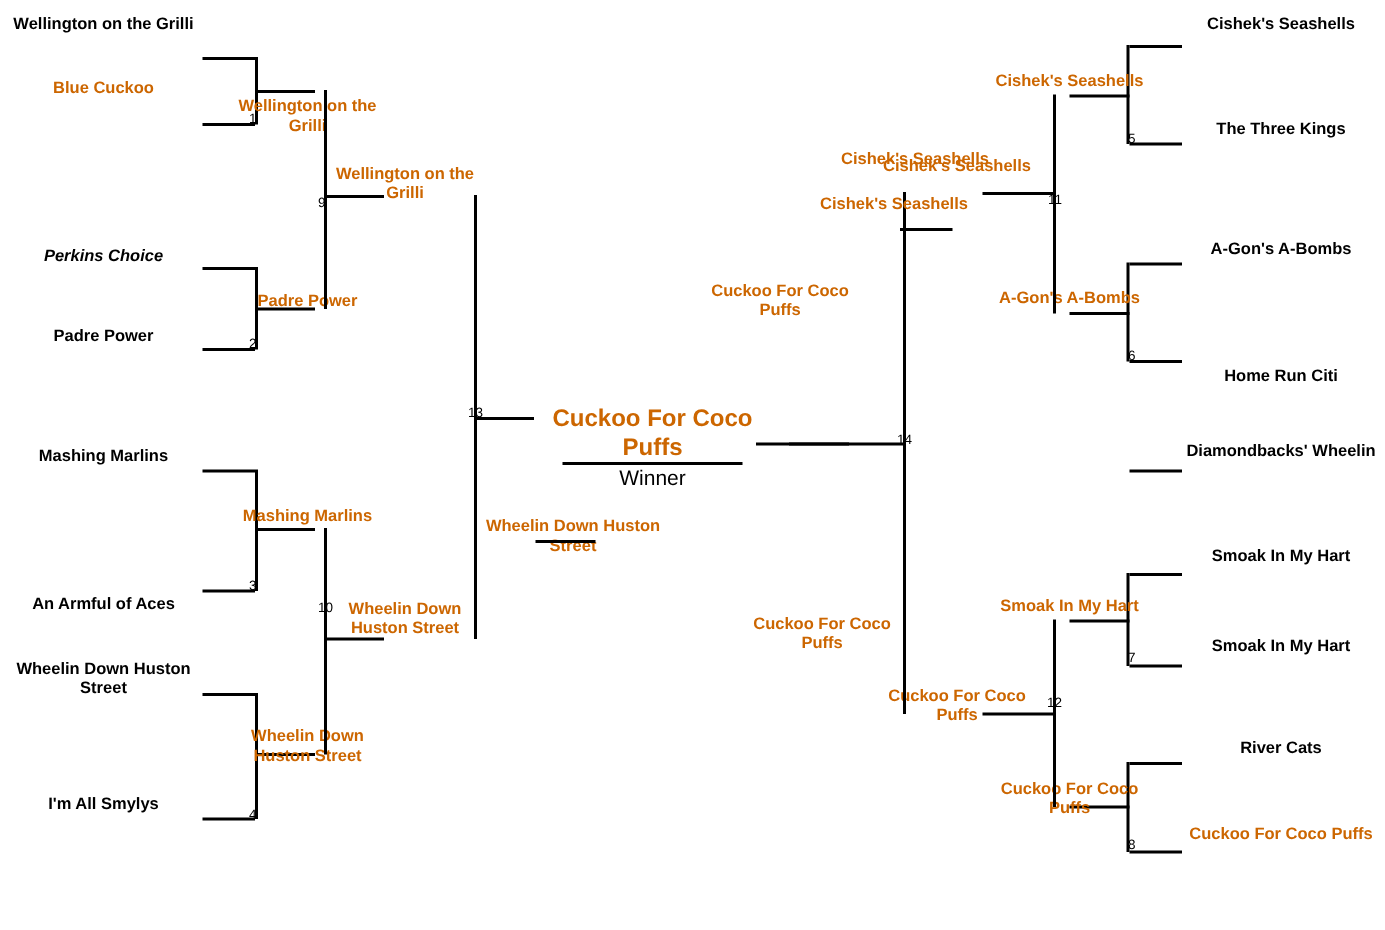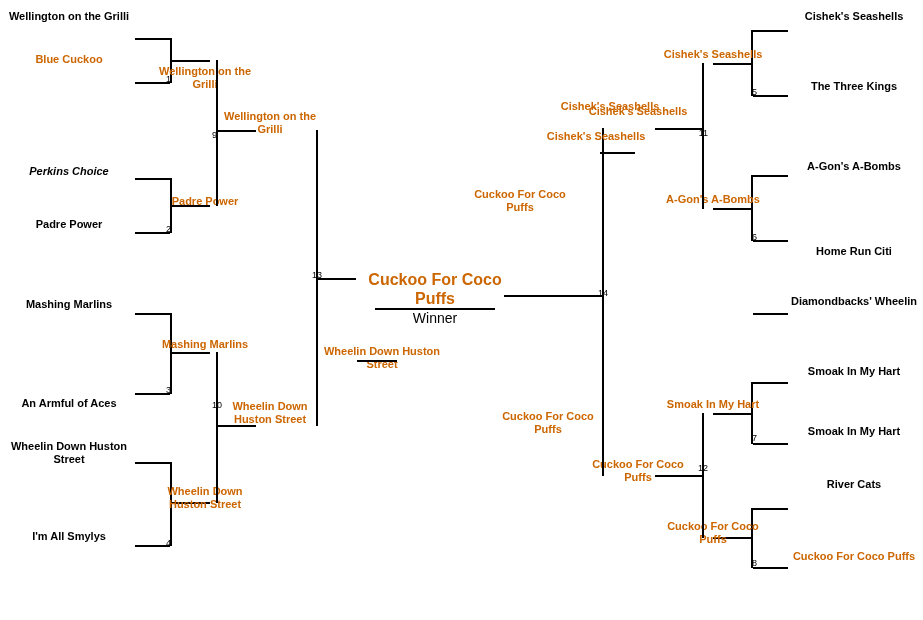--- a/index.html
+++ b/index.html
@@ -179,21 +179,21 @@
 
   <div class="team-name black" style="right:4px; top:425px; width:130px;">Smoak In My Hart</div>
   <div class="hline" style="right:135px; top:443px; width:35px;"></div>
 
   <div class="seed" style="right:166px; top:433px;">7</div>
   <div class="vline" style="right:170px; top:382px; height:62px;"></div>
   <div class="hline" style="right:170px; top:413px; width:40px;"></div>
 
   <div class="team-name" style="right:155px; top:398px; width:110px;">Smoak In My Hart</div>
 
-  <div class="team-name black" style="right:4px; top:478px; width:130px;">River Cats</div>
+  <div class="team-name black" style="right:4px; top:493px; width:130px;">River Cats</div>
   <div class="hline" style="right:135px; top:508px; width:35px;"></div>
 
   <div class="team-name" style="right:4px; top:550px; width:130px;">Cuckoo For Coco Puffs</div>
   <div class="hline" style="right:135px; top:567px; width:35px;"></div>
 
   <div class="seed" style="right:166px; top:558px;">8</div>
   <div class="vline" style="right:170px; top:508px; height:60px;"></div>
   <div class="hline" style="right:170px; top:537px; width:40px;"></div>
 
   <div class="team-name" style="right:155px; top:520px; width:110px;">Cuckoo For Coco Puffs</div>

